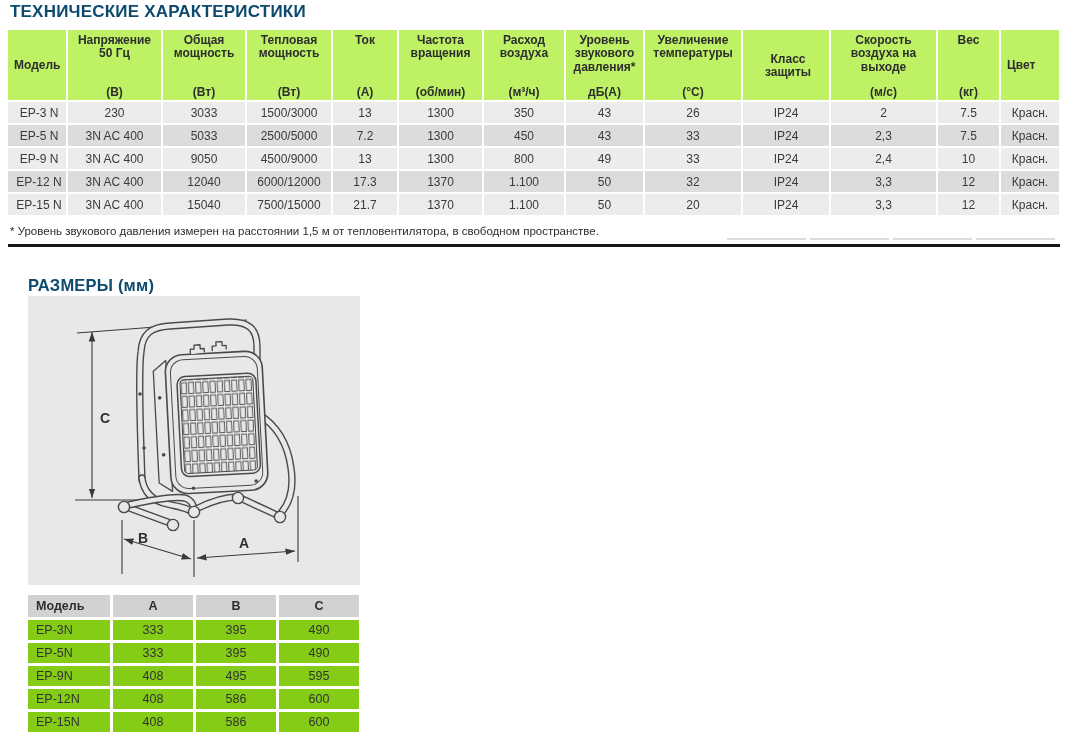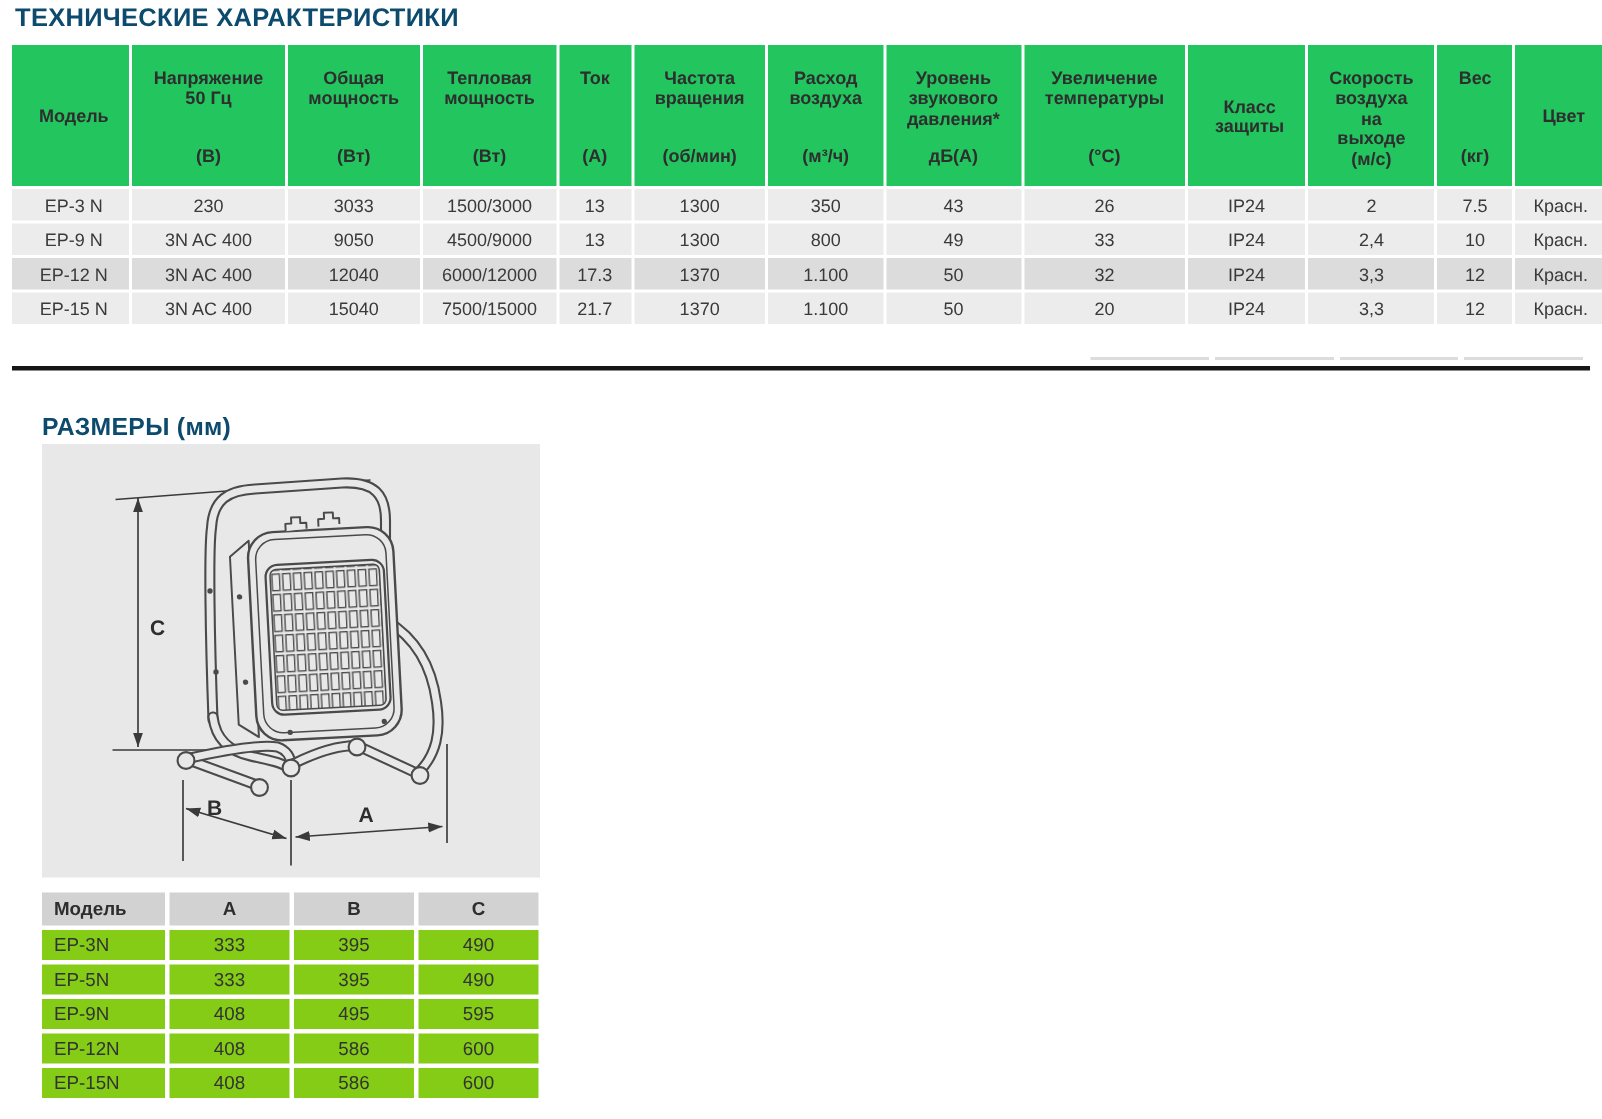--- a/index.html
+++ b/index.html
@@ -6,21 +6,21 @@
   body{width:1068px;height:746px;position:relative;font-family:"Liberation Sans",sans-serif;color:#3a3a3a;overflow:hidden;}
   .page{position:absolute;inset:0;}
 
   .sec-title{position:absolute;margin:0;font-size:17px;font-weight:700;color:#0c4a6e;letter-spacing:.2px;}
   #specs-title{left:10px;top:2px;}
   #dims-title{left:28px;top:276px;font-size:16.5px;}
 
   
   table{border-collapse:separate;table-layout:fixed;}
   .specs{position:absolute;left:6px;top:28px;border-spacing:2px;}
-  .specs th{background:#22c55e;height:70px;padding:12px;font-size:12px;font-weight:700;color:#2e2e2e;vertical-align:top;}
+  .specs th{background:#bef264;height:70px;padding:0;font-size:12px;font-weight:700;color:#2e2e2e;vertical-align:top;}
   .hcell{display:flex;flex-direction:column;justify-content:space-between;height:64px;padding:4px 2px 2px;line-height:1.12;}
   .hcell.center{justify-content:center;align-items:flex-start;padding-left:6px;}
   .hunit{line-height:1;}
   .specs td{background:#ececec;height:21px;text-align:center;font-size:12px;color:#3a3a3a;padding:0 2px;white-space:nowrap;}
   .specs tr.alt td{background:#dcdcdc;}
   .specs td.c0{text-align:center;padding-left:6px;}
 
   .footnote{position:absolute;left:10px;top:225px;margin:0;font-size:11.5px;color:#2c2c2c;}
   .segs{position:absolute;left:727px;top:238px;width:330px;height:2px;
         background:repeating-linear-gradient(to right,#dcdcdc 0 79px,#ffffff 79px 83px);}
@@ -152,20 +152,35 @@
           <td>13</td>
           <td>1300</td>
           <td>350</td>
           <td>43</td>
           <td>26</td>
           <td>IP24</td>
           <td>2</td>
           <td>7.5</td>
           <td>Красн.</td>
         </tr>
+        <tr class="alt">
+          <td class="c0">EP-5 N</td>
+          <td>3N AC 400</td>
+          <td>5033</td>
+          <td>2500/5000</td>
+          <td>7.2</td>
+          <td>1300</td>
+          <td>450</td>
+          <td>43</td>
+          <td>33</td>
+          <td>IP24</td>
+          <td>2,3</td>
+          <td>7.5</td>
+          <td>Красн.</td>
+        </tr>
         <tr>
           <td class="c0">EP-9 N</td>
           <td>3N AC 400</td>
           <td>9050</td>
           <td>4500/9000</td>
           <td>13</td>
           <td>1300</td>
           <td>800</td>
           <td>49</td>
           <td>33</td>
@@ -200,20 +215,21 @@
           <td>50</td>
           <td>20</td>
           <td>IP24</td>
           <td>3,3</td>
           <td>12</td>
           <td>Красн.</td>
         </tr>
       </tbody>
   </table>
 
+  <p class="footnote">* Уровень звукового давления измерен на расстоянии 1,5 м от тепловентилятора, в свободном пространстве.</p>
   <div class="segs"></div>
   <div class="rule"></div>
 
   <h2 class="sec-title" id="dims-title">РАЗМЕРЫ (мм)</h2>
 
   <div class="diagram">
     <svg viewBox="0 0 332 289" width="332" height="289">
       <defs>
         <marker id="ar" markerWidth="11" markerHeight="9" refX="9.5" refY="4" orient="auto-start-reverse" markerUnits="userSpaceOnUse">
           <path d="M0,0.7 L9.5,4 L0,7.3 z" fill="#3a3a3a"></path>

